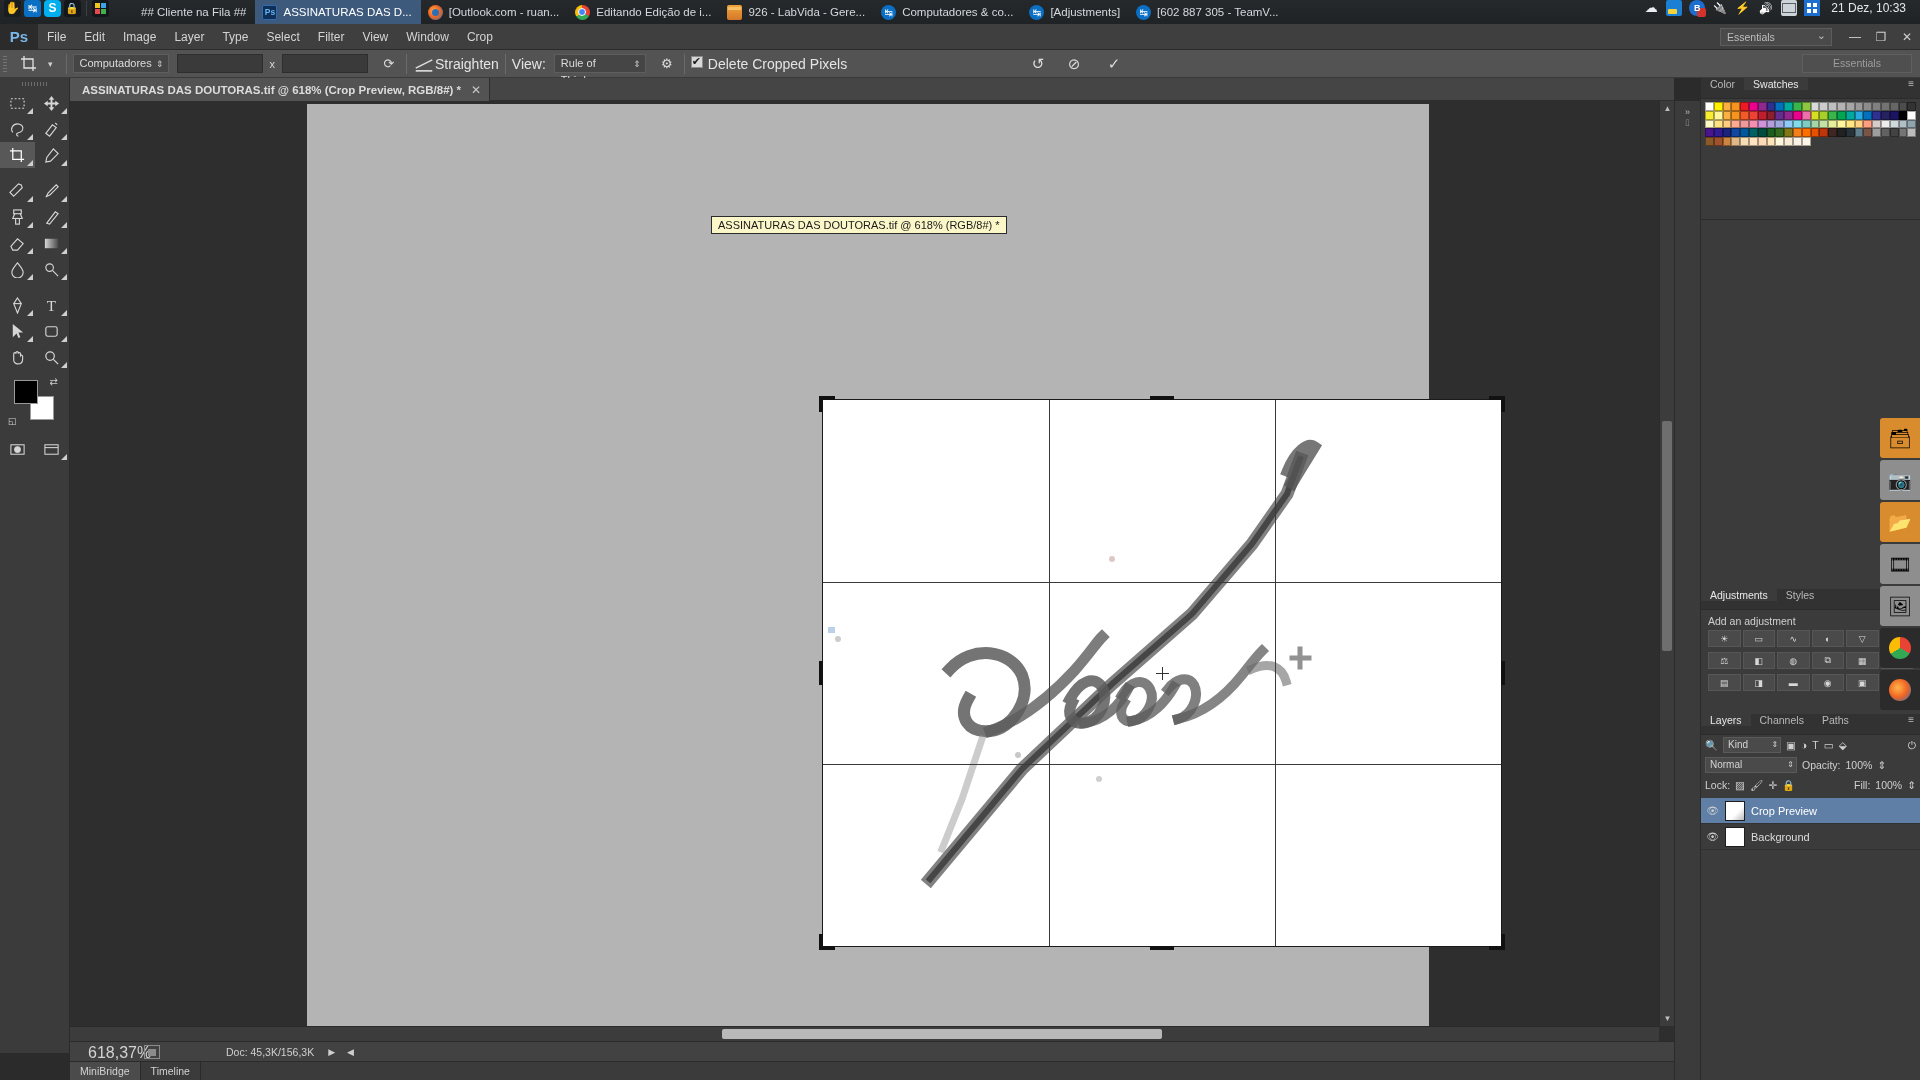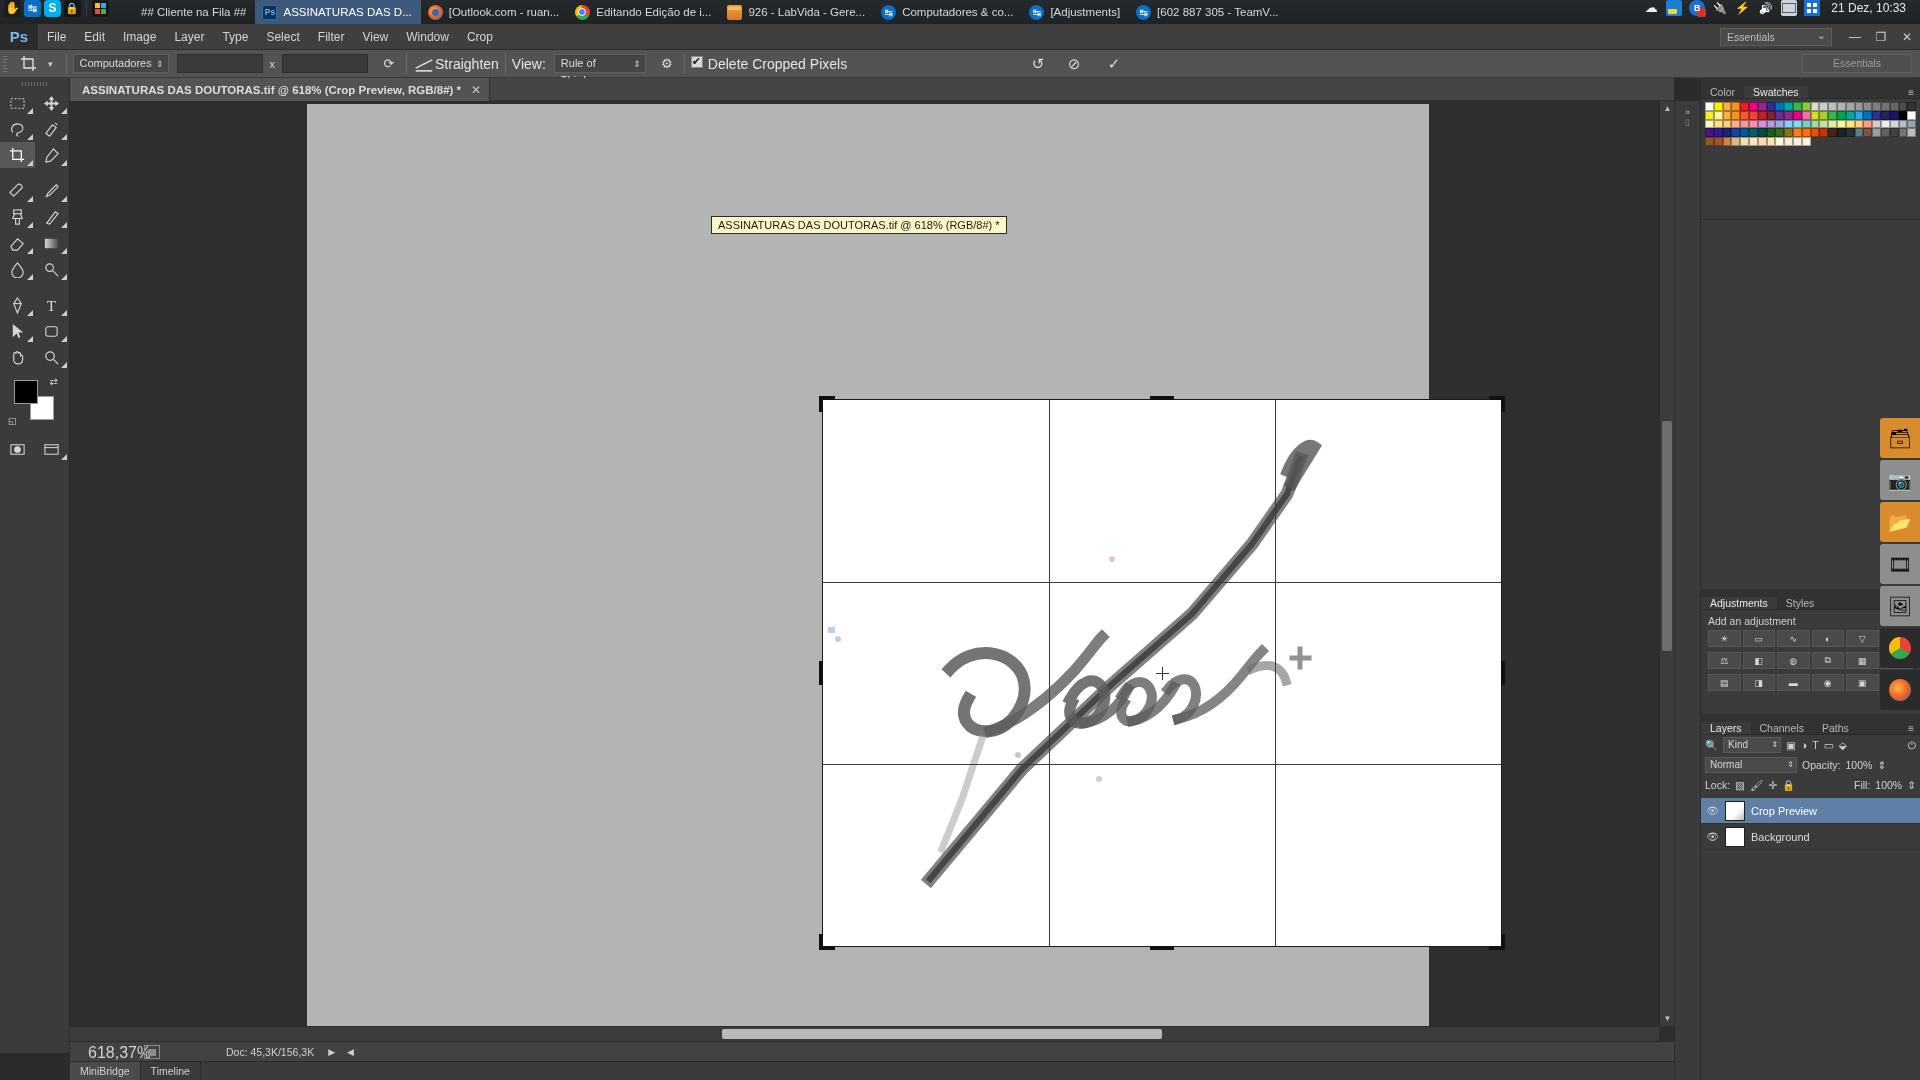--- a/index.html
+++ b/index.html
@@ -304,21 +304,21 @@
   #rightdock {
     position: absolute; left: 1700px; top: 78px; width: 220px; height: 1002px;
     background: #3b3b3b; border-left: 1px solid #2b2b2b;
   }
   #dock-collapse {
     position: absolute; left: 1674px; top: 101px; width: 26px; height: 979px;
     background: #3b3b3b; border-left: 1px solid #2b2b2b;
   }
   #dc-arrows { color: #bdbdbd; font-size: 9px; text-align: center; padding-top: 6px; line-height: 11px; }
   .panel-tabs {
-    display: flex; align-items: flex-end; height: 21px; background: #323232;
+    display: flex; align-items: flex-start; height: 21px; background: #323232;
     border-bottom: 1px solid #2b2b2b;
   }
   .ptab {
     padding: 0 9px; display: flex; align-items: center; font-size: 10.5px; color: #b8b8b8;
   }
   .ptab.active { background: #3b3b3b; color: #e8e8e8; }
   .ptab-menu { margin-left: auto; color: #bdbdbd; font-size: 10px; padding: 0 6px;
     display: flex; align-items: center; }
   .panel-body { background: #3b3b3b; }
 

